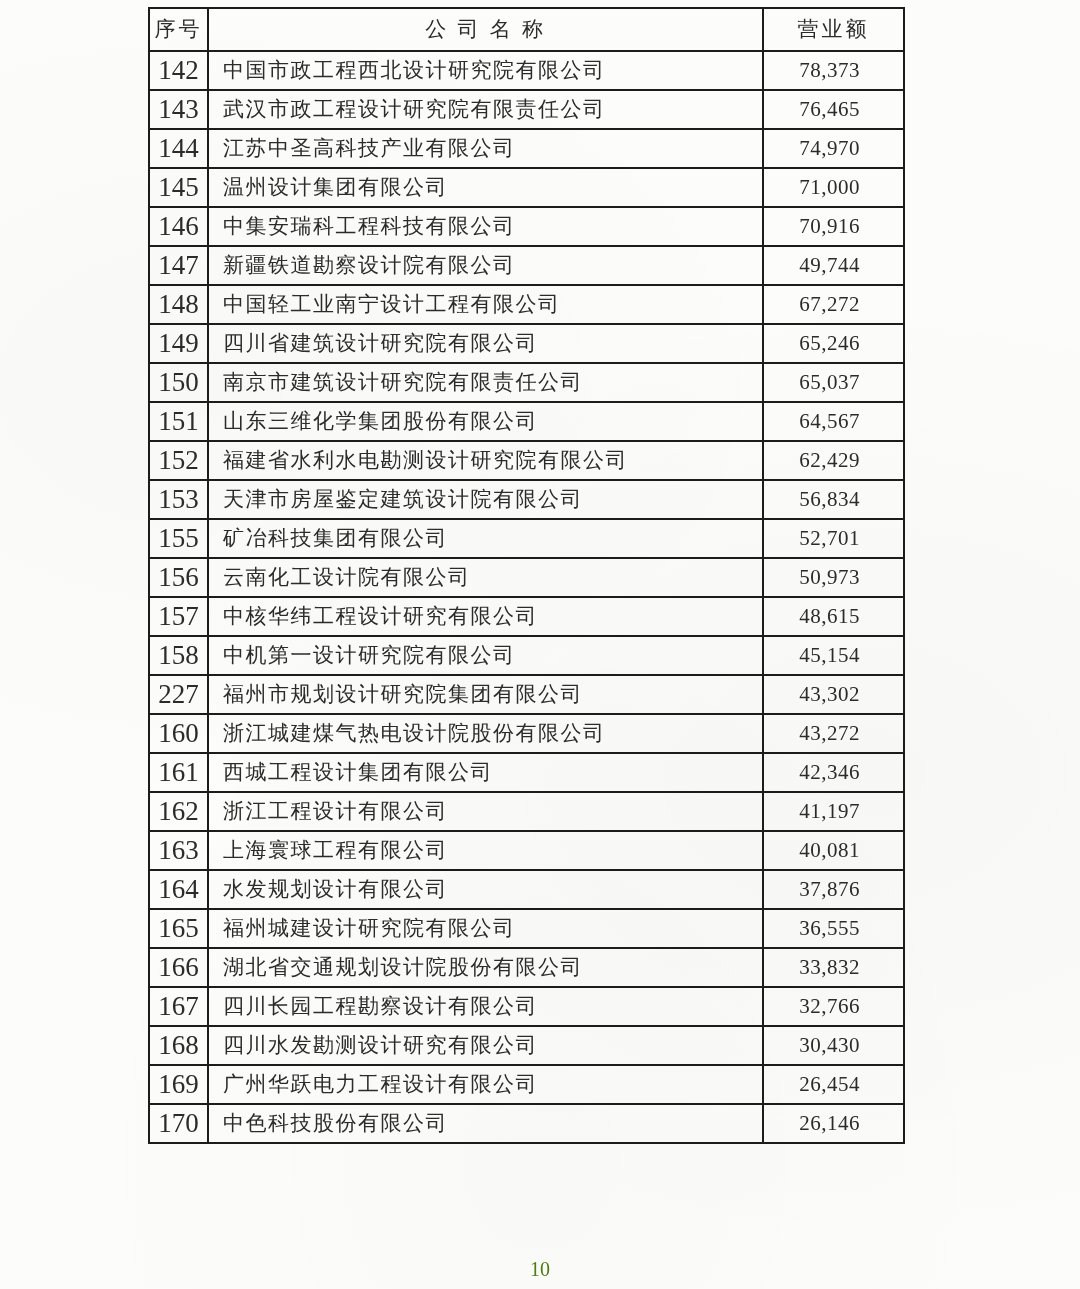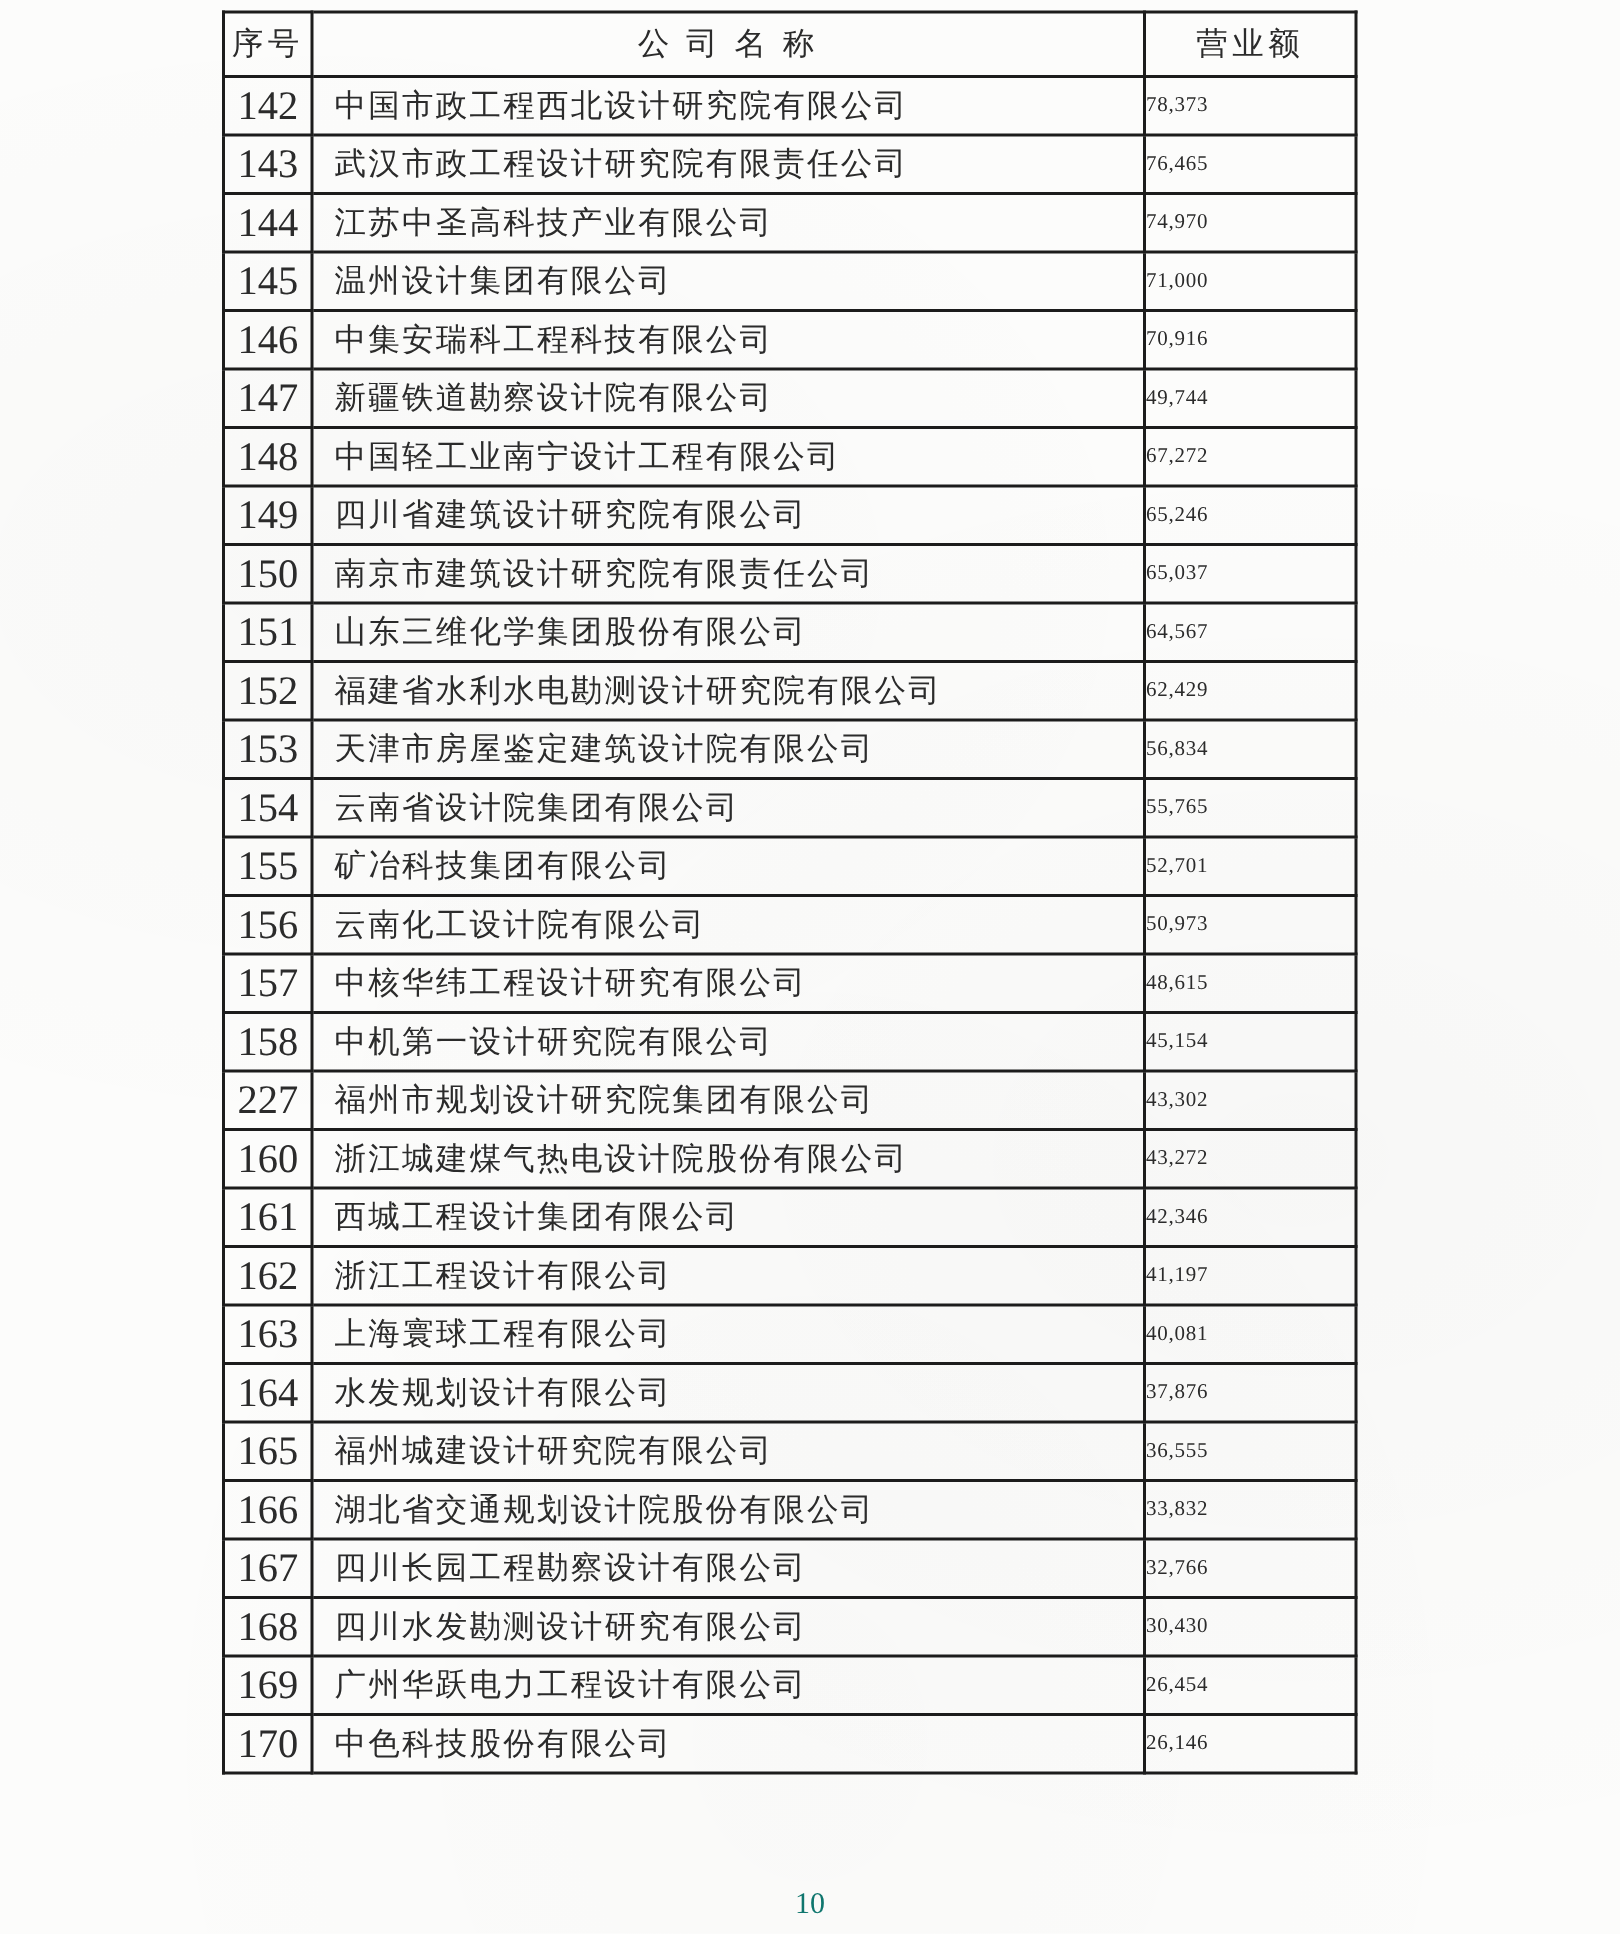--- a/index.html
+++ b/index.html
@@ -60,34 +60,34 @@
     text-align: center;
     font-size: 27px;
   }
   td.c-company {
     text-align: left;
     padding-left: 14px;
     letter-spacing: 1.5px;
     margin-top: 16px;
   }
   td.c-revenue {
-    text-align: left;
+    text-align: center;
     padding-right: 8px;
-    font-size: 14px;
+    font-size: 21px;
     letter-spacing: 0.5px;
     margin-top: 12px;
   }
   .page-number {
     position: absolute;
     top: 1258px;
     left: 0;
     right: 0;
     text-align: center;
     font-size: 20px;
-    color: #0f766e;
+    color: #4d7c0f;
   }
 </style>
 </head>
 <body>
 
 <div class="doc-page">
 
   <table class="rank-table">
     <colgroup>
       <col class="col-rank">
@@ -167,25 +167,20 @@
     <td class="c-company">福建省水利水电勘测设计研究院有限公司</td>
     <td class="c-revenue">62,429</td>
   </tr>
 
   <tr>
     <td class="c-rank">153</td>
     <td class="c-company">天津市房屋鉴定建筑设计院有限公司</td>
     <td class="c-revenue">56,834</td>
   </tr>
 
-  <tr>
-    <td class="c-rank">154</td>
-    <td class="c-company">云南省设计院集团有限公司</td>
-    <td class="c-revenue">55,765</td>
-  </tr>
 
   <tr>
     <td class="c-rank">155</td>
     <td class="c-company">矿冶科技集团有限公司</td>
     <td class="c-revenue">52,701</td>
   </tr>
 
   <tr>
     <td class="c-rank">156</td>
     <td class="c-company">云南化工设计院有限公司</td>

